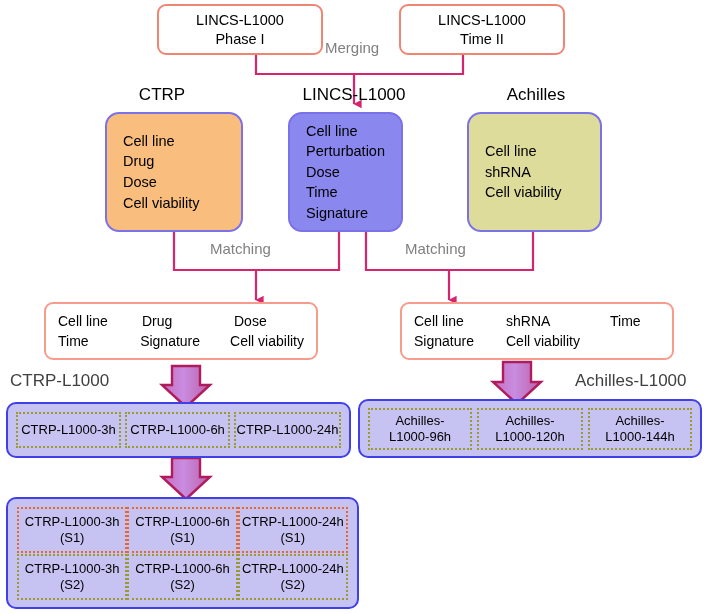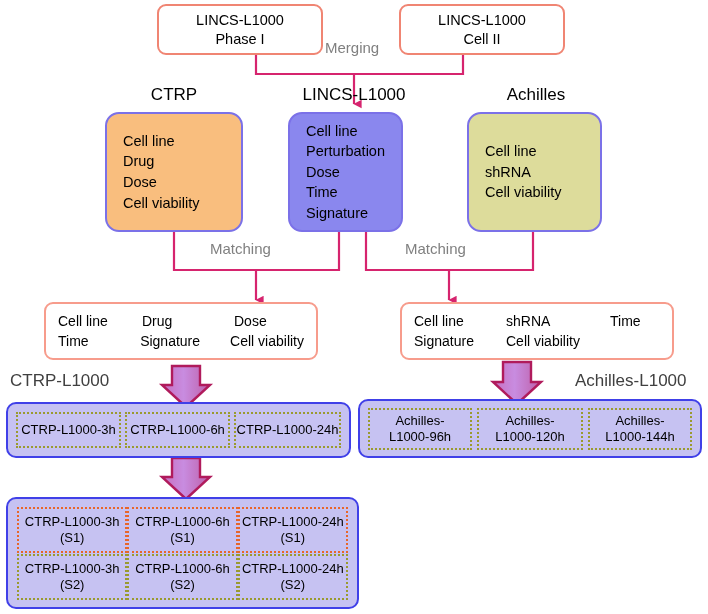--- a/index.html
+++ b/index.html
@@ -111,26 +111,26 @@
     </g>
   </svg>
 
   <div class="node phase-box" style="left:157px;top:4px;width:166px;height:51px;">
     <div>LINCS-L1000</div>
     <div>Phase  I</div>
   </div>
 
   <div class="node phase-box" style="left:399px;top:4px;width:166px;height:51px;">
     <div>LINCS-L1000</div>
-    <div>Cell II</div>
+    <div>Time II</div>
   </div>
 
   <div class="edge-label" style="left:325px;top:39px;">Merging</div>
 
-  <div class="ds-title" style="left:104px;top:85px;width:140px;">CTRP</div>
+  <div class="ds-title" style="left:92px;top:85px;width:140px;">CTRP</div>
   <div class="ds-title" style="left:282px;top:85px;width:144px;">LINCS-L1000</div>
   <div class="ds-title" style="left:466px;top:85px;width:140px;">Achilles</div>
 
   <div class="node ds-box ds-ctrp" style="left:105px;top:112px;width:138px;height:120px;">
     <div>Cell line</div>
     <div>Drug</div>
     <div>Dose</div>
     <div>Cell viability</div>
   </div>
 

